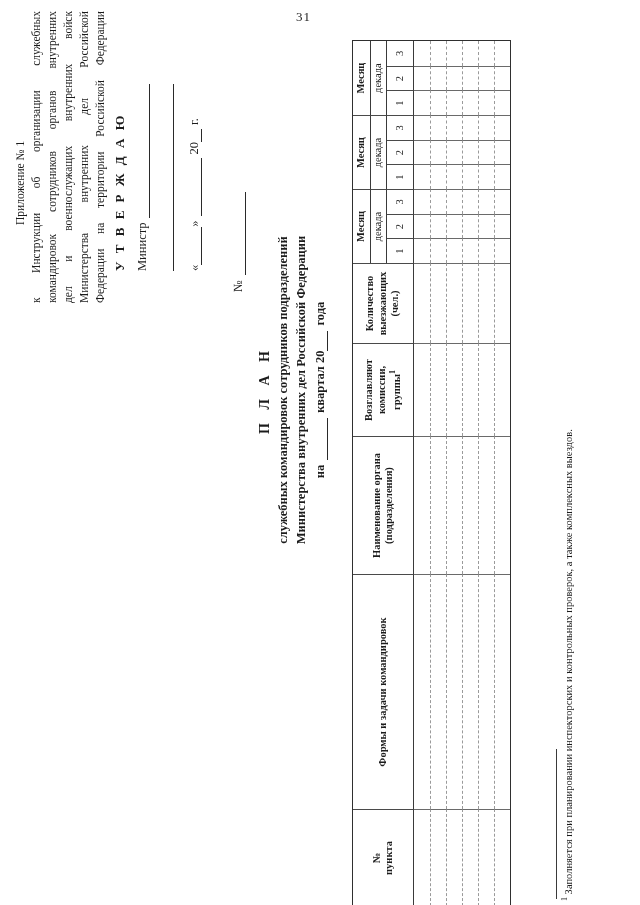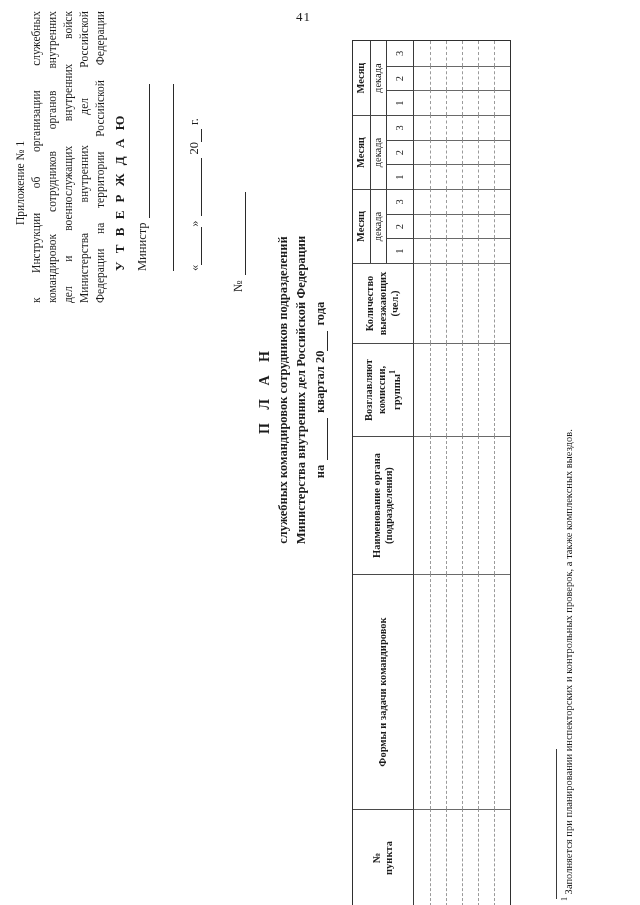--- a/index.html
+++ b/index.html
@@ -46,21 +46,21 @@
   .dc{border-right:1px solid #6a6a6a;}
   .dc.sep{border-top:1px dashed #9a9a9a;}
   .footrule{position:absolute;left:6px;top:556px;width:150px;border-top:1px solid #3a3a3a;}
   .footnote{position:absolute;left:4px;top:560px;width:520px;font-size:10.5px;}
   sup{font-size:8px;}
 </style>
 </head>
 <body>
 
 <div class="canvas">
-  <div class="pagenum">41</div>
+  <div class="pagenum">31</div>
 
   <div class="landscape">
 
     <div class="annex">
       <div class="first">Приложение № 1</div>
       <div class="just">к Инструкции об организации служебных</div>
       <div class="just">командировок сотрудников органов внутренних</div>
       <div class="just">дел и военнослужащих внутренних войск</div>
       <div class="just">Министерства внутренних дел Российской</div>
       <div class="just">Федерации на территории Российской Федерации</div>

